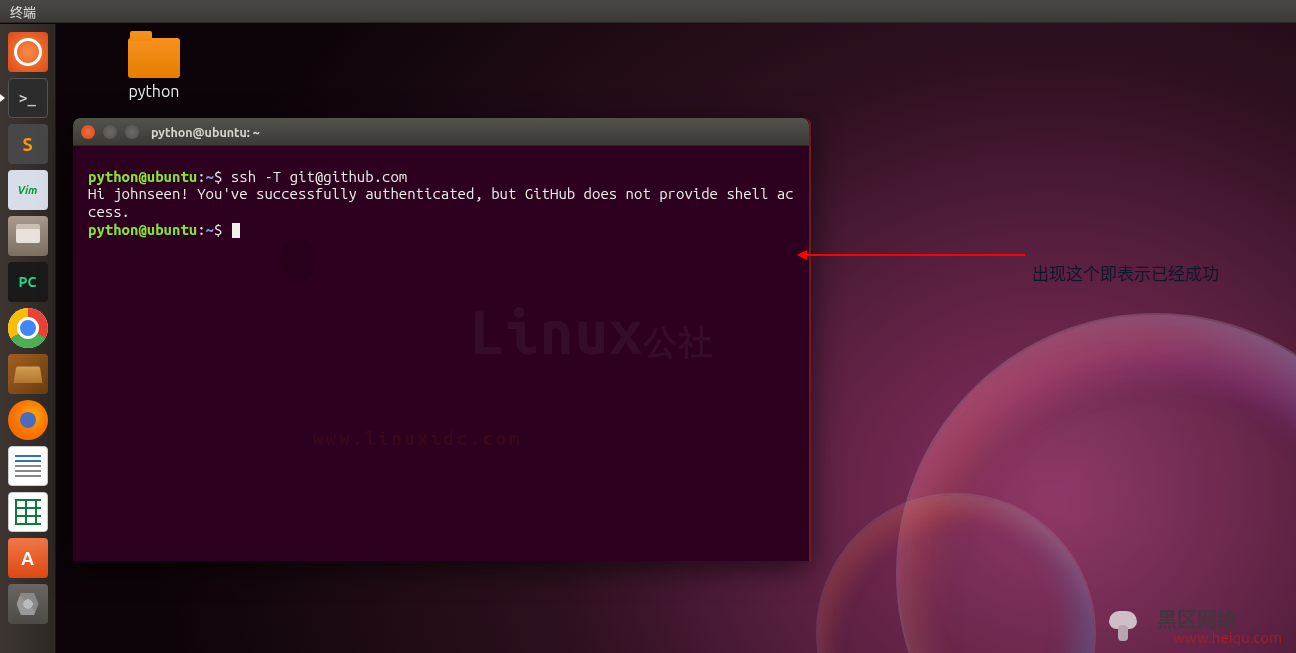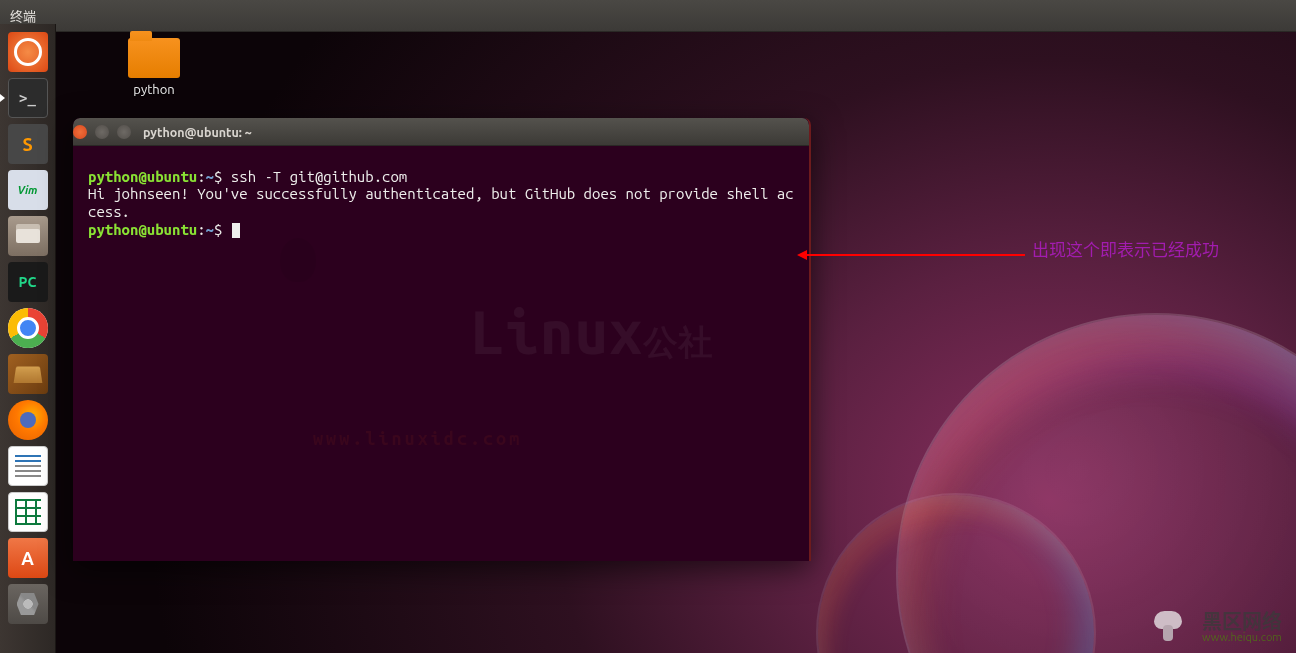--- a/index.html
+++ b/index.html
@@ -21,21 +21,21 @@
   }
   .bubble2 {
     position:absolute; right:200px; bottom:-120px; width:280px; height:280px;
     border-radius:50%;
     border:2px solid rgba(255,255,255,0.1);
     box-shadow: inset -15px -5px 30px rgba(70,180,255,0.25),
                 inset 10px 20px 20px rgba(255,120,60,0.2);
   }
   
   .menubar {
-    position:absolute; left:0; top:0; width:100%; height:32px;
+    position:absolute; left:0; top:0; width:100%; height:23px;
     background:linear-gradient(#4a4844,#3c3a37);
     border-bottom:1px solid #2a2825;
     display:flex; align-items:center;
     padding-left:10px;
     font-size:13px; color:#e6e3df;
   }
   
   .dock {
     position:absolute; left:0; top:24px; width:56px; height:calc(100% - 24px);
     background:linear-gradient(to right,#3d3632 0%,#2d2825 100%);
@@ -84,35 +84,35 @@
   .folder {
     position:absolute; left:114px; top:38px; width:80px; text-align:center; cursor:pointer;
   }
   .folder-icon{
     width:52px;height:40px;margin:0 auto 4px;
     background:linear-gradient(#f7921e,#e67e00);
     border-radius:3px;
     position:relative;
   }
   .folder-icon::before{content:"";position:absolute;top:-7px;left:2px;width:22px;height:10px;background:linear-gradient(#f7921e,#ef8a12);border-radius:2px 2px 0 0;}
-  .folder-label{font-size:13px;color:#eee;text-shadow:0 1px 2px #000;}
+  .folder-label{font-size:16px;color:#eee;text-shadow:0 1px 2px #000;}
   
   .terminal {
     position:absolute; left:73px; top:118px; width:738px; height:443px;
     background:#2c001e;
     border-radius:7px 7px 0 0;
     box-shadow:0 8px 30px rgba(0,0,0,0.6);
     border-right:2px solid rgba(232,77,30,0.35);
     display:flex; flex-direction:column;
     overflow:hidden;
   }
   .term-titlebar{
     height:28px;background:linear-gradient(#54524d,#3c3a36);
     border-radius:7px 7px 0 0;
-    display:flex;align-items:center;padding:0 0;gap:8px;
+    display:flex;align-items:center;padding:0 8px;gap:8px;
     border-bottom:1px solid #2a2825;
   }
   .wbtn{width:14px;height:14px;border-radius:50%;display:inline-block;}
   .wclose{background:radial-gradient(#ef6e3a,#d9491f);}
   .wmin{background:radial-gradient(#6e6a65,#524e4a);}
   .wmax{background:radial-gradient(#6e6a65,#524e4a);}
   .term-title{font-size:12.5px;color:#d9d5cf;font-weight:bold;margin-left:4px;}
   .term-body{
     flex:1;padding:4px 15px;
     font-family:"Ubuntu Mono","DejaVu Sans Mono",monospace;
@@ -133,32 +133,32 @@
   .penguin::before{content:"";position:absolute;width:36px;height:44px;background:#000;border-radius:50% 50% 45% 45%;left:7px;top:4px;}
   
   .arrow-line{
     position:absolute;left:805px;top:254px;width:220px;height:2px;background:#ff0000;
   }
   .arrow-line::before{
     content:"";position:absolute;left:-8px;top:-4px;
     border-top:5px solid transparent;border-bottom:5px solid transparent;border-right:10px solid #ff0000;
   }
   .arrow-label{
-    position:absolute;left:1032px;top:236px;color:#a21caf;font-size:17px;
+    position:absolute;left:1032px;top:260px;color:#0f172a;font-size:17px;
   }
   
   .site-wm{
     position:absolute;right:14px;bottom:8px;display:flex;align-items:center;gap:16px;opacity:0.75;
   }
   .mush{width:36px;height:36px;position:relative;}
   .mush::before{content:"";position:absolute;left:4px;top:2px;width:28px;height:18px;background:#efefef;border-radius:14px 14px 10px 10px;}
   .mush::after{content:"";position:absolute;left:13px;top:16px;width:10px;height:16px;background:#cfcfcf;border-radius:4px;}
   .site-text{color:#3a3a3a;line-height:1;}
   .site-name{font-size:20px;font-weight:bold;}
-  .site-url{font-size:11px;color:#4d7c0f;}
+  .site-url{font-size:15px;color:#b91c1c;margin-left:16px;}
 </style>
 </head>
 <body>
 
 <div class="bubble"></div>
 <div class="bubble2"></div>
 
 <div class="menubar">
   <span>终端</span>
 </div>

